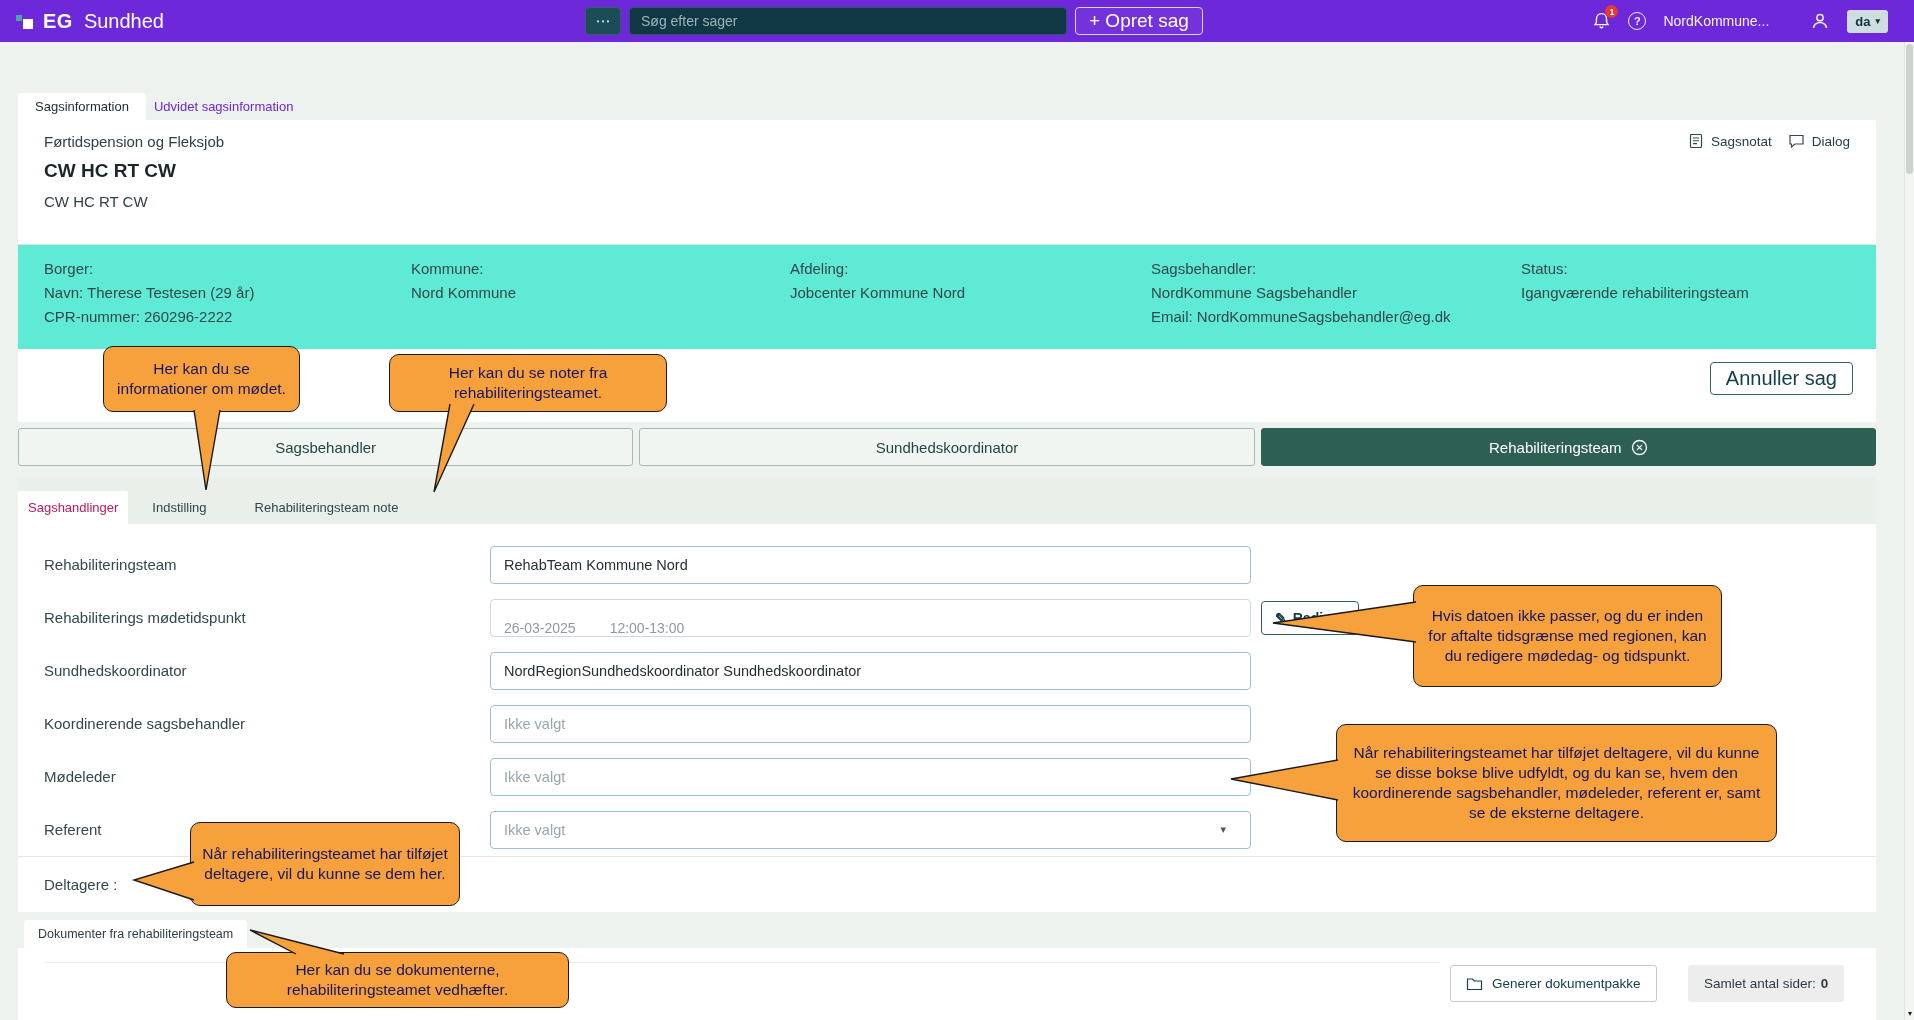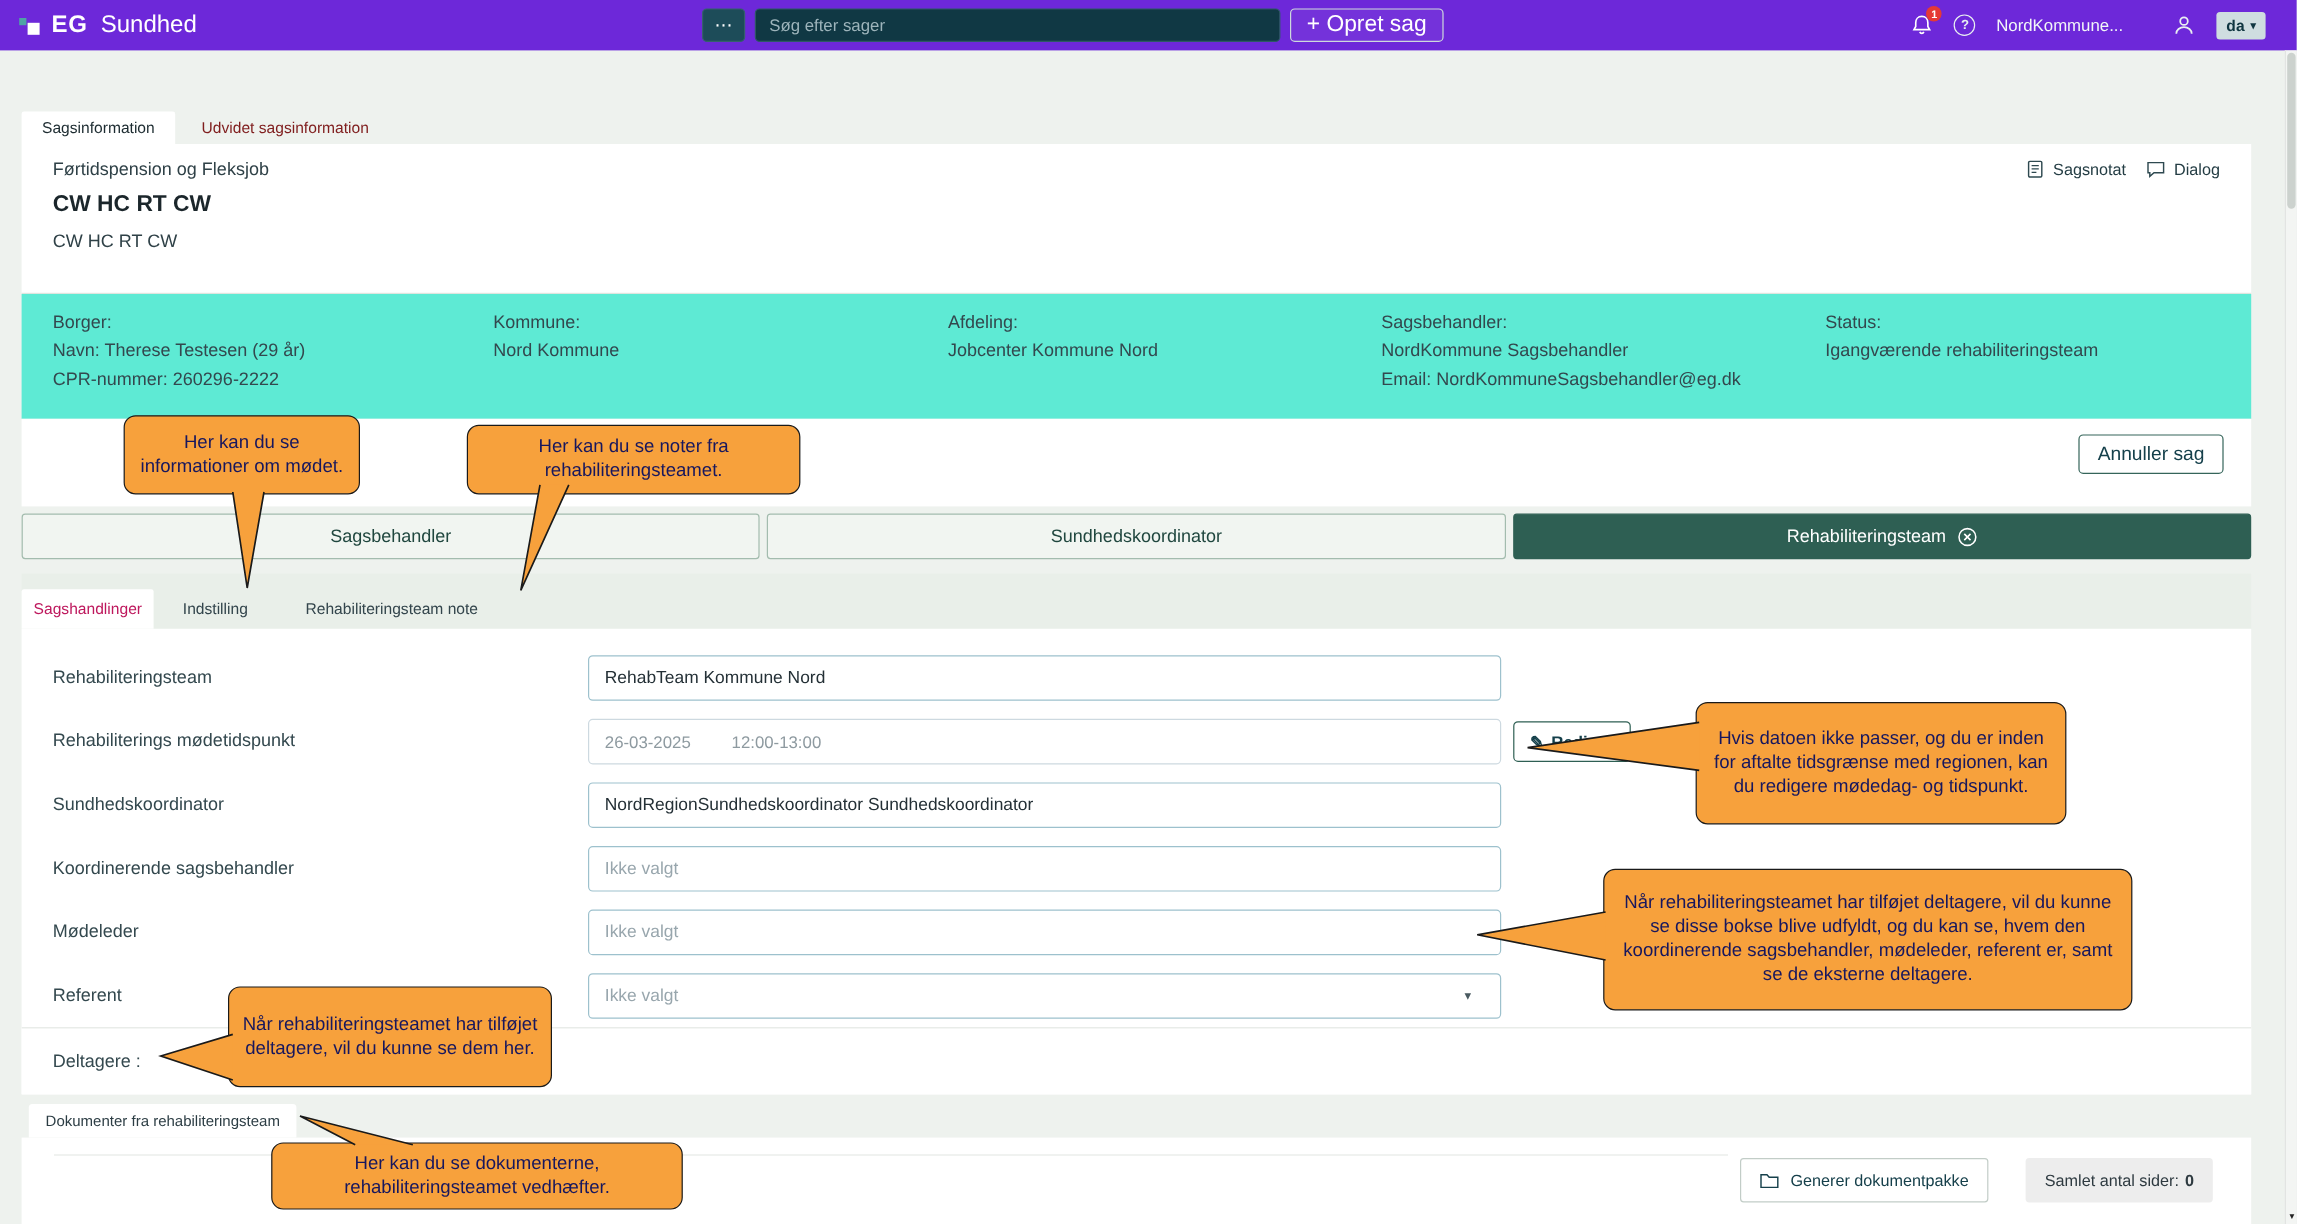--- a/index.html
+++ b/index.html
@@ -39,55 +39,55 @@
   .lang-chip { height:23px; background:#cfdde0; border-radius:3px; color:#0f3540; font-size:13px; font-weight:700;
     display:flex; align-items:center; gap:5px; padding:0 8px; cursor:pointer; }
   .lang-caret { font-size:9px; }
 
   
   .content { width:1858px; margin-left:18px; padding-top:51px; }
 
   .tabstrip { display:flex; height:27px; align-items:flex-end; }
   .main-tab { height:27px; display:flex; align-items:center; font-size:13px; cursor:pointer; }
   .main-tab.active { background:#fff; padding:0 17px; color:#1c2b30; border-radius:2px 2px 0 0; }
-  .main-tab.inactive { padding:0 22px; color:#7f1d1d; }
+  .main-tab.inactive { padding:0 8px; color:#6d28d9; }
 
   .case-card { background:#fff; height:125px; padding:13px 26px 0 26px; position:relative; border-bottom:1px solid #dfe5df; }
   .case-type { font-size:15px; color:#2f4147; }
   .case-title { font-size:19px; font-weight:700; color:#1b262b; margin-top:10px; }
   .case-sub { font-size:15px; color:#2f4147; margin-top:11px; }
   .case-links { position:absolute; right:26px; top:13px; display:flex; gap:16px; align-items:center; }
   .case-link { display:flex; gap:7px; align-items:center; font-size:13.5px; color:#243d44; cursor:pointer; }
 
   .info-card { background:#5eead4; height:104px; padding:12px 0 0 26px; display:grid;
     grid-template-columns:367px 379px 361px 370px 1fr; font-size:15px; color:#33484e; line-height:24px; }
 
   .action-card { background:#fff; height:73px; margin-bottom:6px; display:flex; align-items:flex-start;
     justify-content:flex-end; padding:13px 23px 0 0; }
   .btn-outline { height:33px; padding:0 15px; background:#fff; border:1px solid #35655a; border-radius:4px;
-    font-size:16px; color:#15404b; font-family:"Liberation Sans", sans-serif; cursor:pointer; }
+    font-size:20px; color:#15404b; font-family:"Liberation Sans", sans-serif; cursor:pointer; }
 
   .roles { display:flex; gap:6px; height:38px; }
   .role { flex:1; display:flex; align-items:center; justify-content:center; font-size:15px; background:#f1f5f1;
     border:1px solid #a3bcae; border-radius:3px; color:#20473f; gap:9px; cursor:pointer; }
   .role.active { background:#2e5f53; border-color:#2e5f53; color:#fff; }
 
   .subband { margin-top:12px; background:#e9efe9; height:46px; display:flex; align-items:flex-end; }
   .subtab { height:33px; display:flex; align-items:center; font-size:13px; color:#33454c; cursor:pointer; }
   .subtab.active { background:#fff; padding:0 10px; color:#be185d; border-radius:2px 2px 0 0; }
   .subtab.inactive { padding:0 24px; }
 
   .form-card { background:#fff; height:388px; padding-top:14px; }
   .frow { display:flex; align-items:center; height:53px; padding-left:26px; }
   .flabel { width:446px; font-size:15px; color:#33484e; flex:none; }
   .finput { width:761px; height:38px; border:1px solid #9dc1cd; border-radius:4px; padding:0 13px; font-size:14.5px;
     color:#243036; background:#fff; font-family:"Liberation Sans", sans-serif; }
   input.finput::placeholder { color:#98a6ad; }
   .disabledbox { width:761px; height:38px; border:1px solid #cdd9e0; border-radius:4px; padding:0 13px;
-    display:flex; align-items:center; gap:34px; font-size:14px; color:#8e9aa0; background:#fff; }
+    display:flex; align-items:flex-end; gap:34px; font-size:14px; color:#8e9aa0; background:#fff; }
   .selectbox { width:761px; height:38px; border:1px solid #9dc1cd; border-radius:4px; padding:0 13px; background:#fff;
     display:flex; align-items:center; position:relative; font-size:14.5px; cursor:pointer; }
   .placeholder-text { color:#98a6ad; }
   .select-caret { position:absolute; right:24px; color:#4a5a60; font-size:11px; }
   .rediger-btn { margin-left:10px; height:34px; padding:0 13px; border:1px solid #2e5f53; background:#fff; border-radius:4px;
     font-size:14px; font-weight:700; color:#15404b; display:flex; align-items:center; gap:6px; cursor:pointer;
     font-family:"Liberation Sans", sans-serif; }
   .deltagere-row { border-top:1px solid #e4e8e4; height:56px; display:flex; align-items:center; padding-left:26px;
     font-size:15px; color:#33484e; background:#fff; }
 

